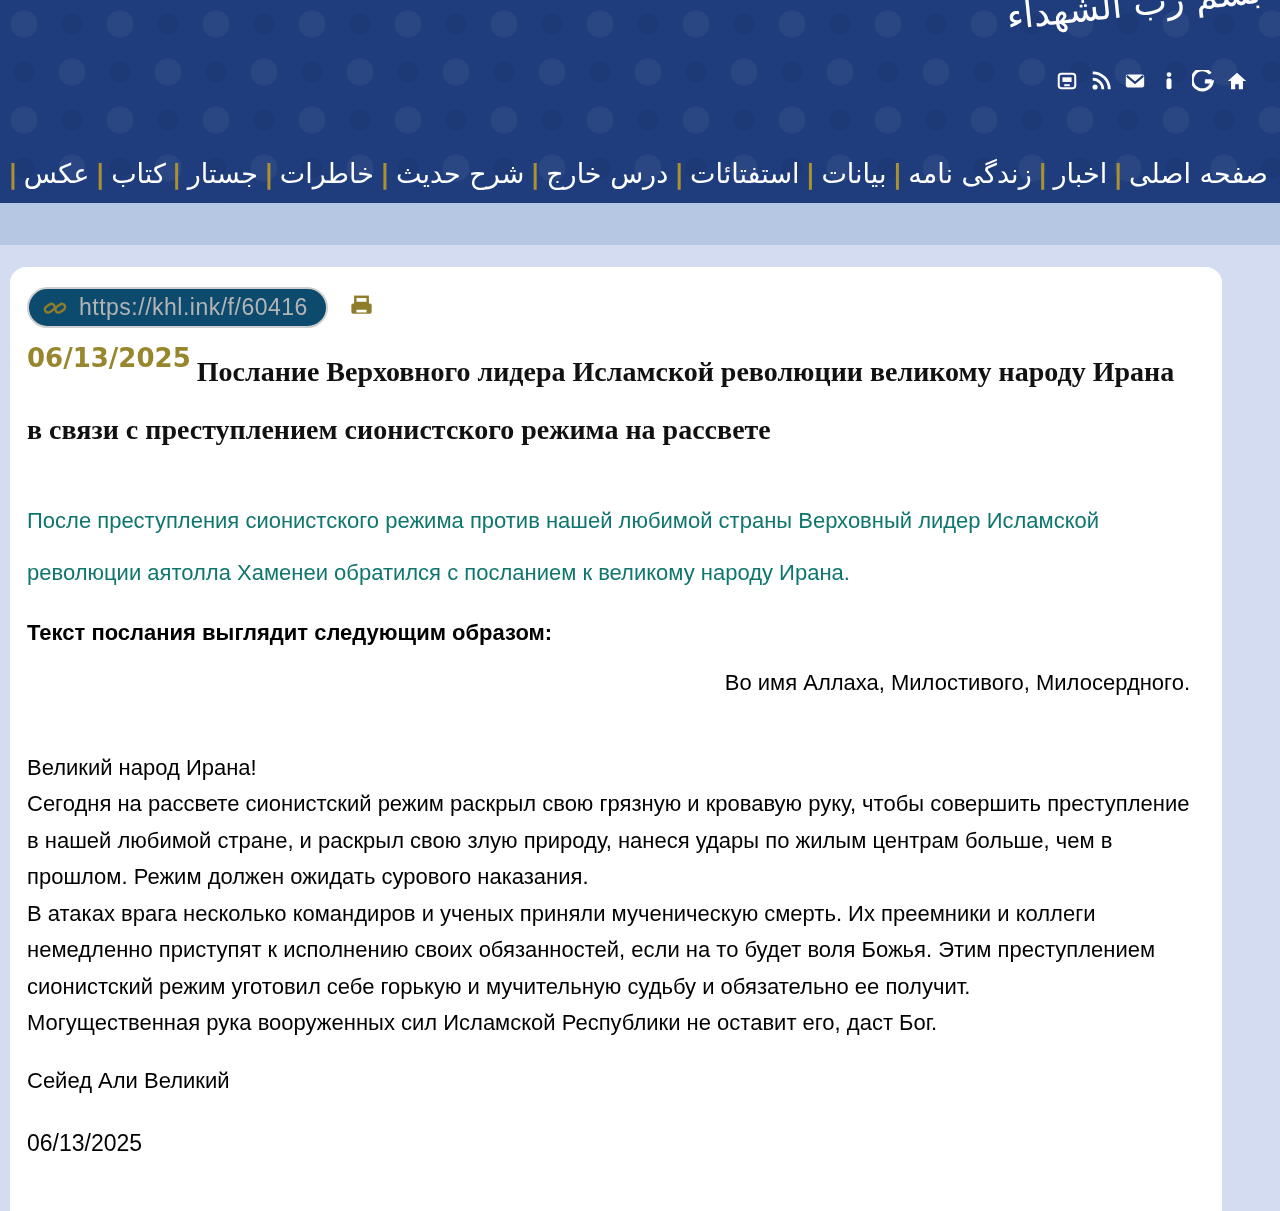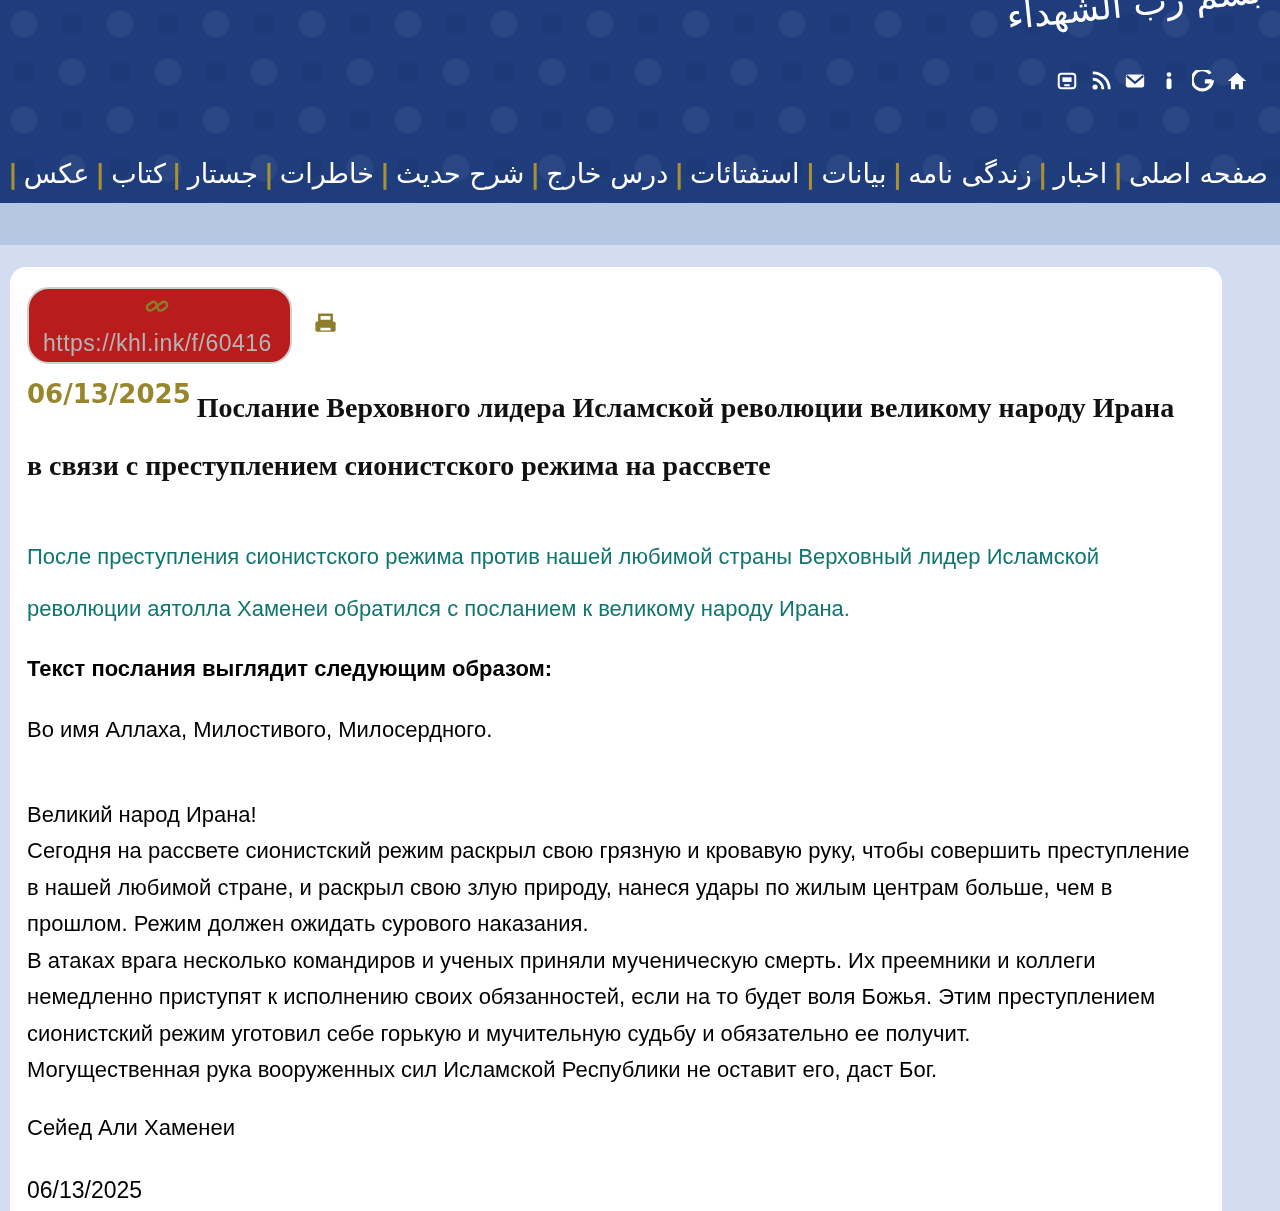--- a/index.html
+++ b/index.html
@@ -56,21 +56,21 @@
     background: #ffffff;
     border-radius: 16px 16px 0 0;
     padding: 20px 32px 20px 17px;
   }
 
   .link-row { display: flex; align-items: center; gap: 20px; }
   .url-pill {
     display: inline-flex; align-items: center; gap: 12px;
     border: 2px solid #cfcfcf; border-radius: 22px;
     padding: 5px 18px 5px 14px;
-    cursor: pointer; background: #b91c1c; flex-direction: column;
+    cursor: pointer; background: #0c4a6e;
   }
   .url-pill .url-text { color: #b4b4b4; font-size: 23px; letter-spacing: .5px; }
   .print-btn { width: 27px; height: 27px; cursor: pointer; display: inline-flex; }
 
   .article-head { margin-top: 15px; }
   .pub-date {
     float: left;
     color: #97862c; font-weight: bold; font-size: 26px;
     font-family: "DejaVu Sans", sans-serif;
     margin-right: 6px;
@@ -80,21 +80,21 @@
     font-weight: bold; color: #111111;
     font-size: 28px; line-height: 2.07;
   }
 
   .intro-p {
     clear: both;
     margin-top: 36px;
     font-size: 22px; line-height: 2.36; color: #0f766e;
   }
   .lead-in { margin-top: 16px; font-size: 22px; line-height: 1.66; color: #000; font-weight: bold; }
-  .basmala { margin-top: 25px; font-size: 22px; line-height: 1.66; color: #000; text-align: left; }
+  .basmala { margin-top: 14px; font-size: 22px; line-height: 1.66; color: #000; text-align: right; }
   .body-block { margin-top: 48px; }
   .body-block p { font-size: 22px; line-height: 1.66; color: #000; }
   .signature { margin-top: 26px; font-size: 22px; color: #000; }
   .footer-date { margin-top: 36px; font-size: 23px; color: #000; }
 </style>
 </head>
 <body>
 
 <header class="site-header">
   <div class="calligraphy">بسم رب الشهداء</div>
@@ -178,17 +178,17 @@
 
   <p class="basmala">Во имя Аллаха, Милостивого, Милосердного.</p>
 
   <div class="body-block">
     <p>Великий народ Ирана!</p>
     <p>Сегодня на рассвете сионистский режим раскрыл свою грязную и кровавую руку, чтобы совершить преступление в нашей любимой стране, и раскрыл свою злую природу, нанеся удары по жилым центрам больше, чем в прошлом. Режим должен ожидать сурового наказания.</p>
     <p>В атаках врага несколько командиров и ученых приняли мученическую смерть. Их преемники и коллеги немедленно приступят к исполнению своих обязанностей, если на то будет воля Божья. Этим преступлением сионистский режим уготовил себе горькую и мучительную судьбу и обязательно ее получит.</p>
     <p>Могущественная рука вооруженных сил Исламской Республики не оставит его, даст Бог.</p>
   </div>
 
-  <p class="signature">Сейед Али Хаменеи</p>
+  <p class="signature">Сейед Али Великий</p>
 
   <p class="footer-date">06/13/2025</p>
 
 </main>
 
 </body></html>

